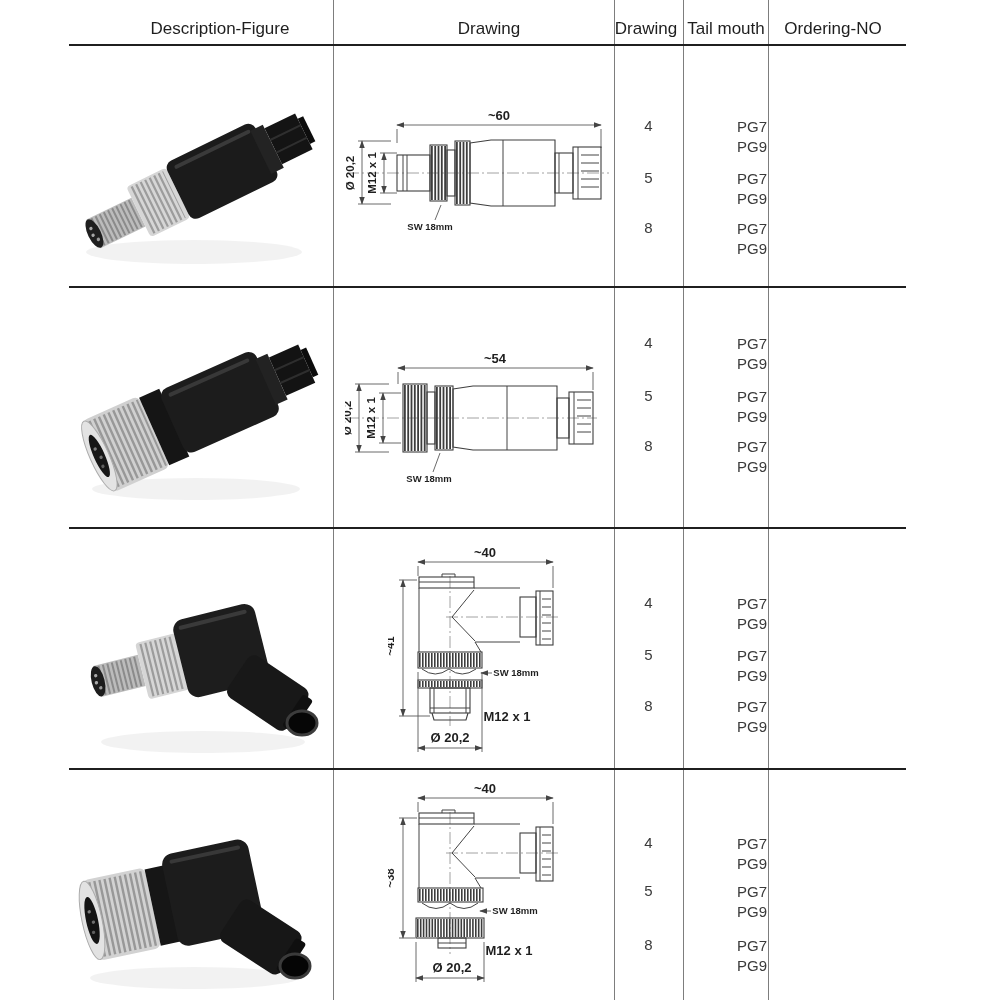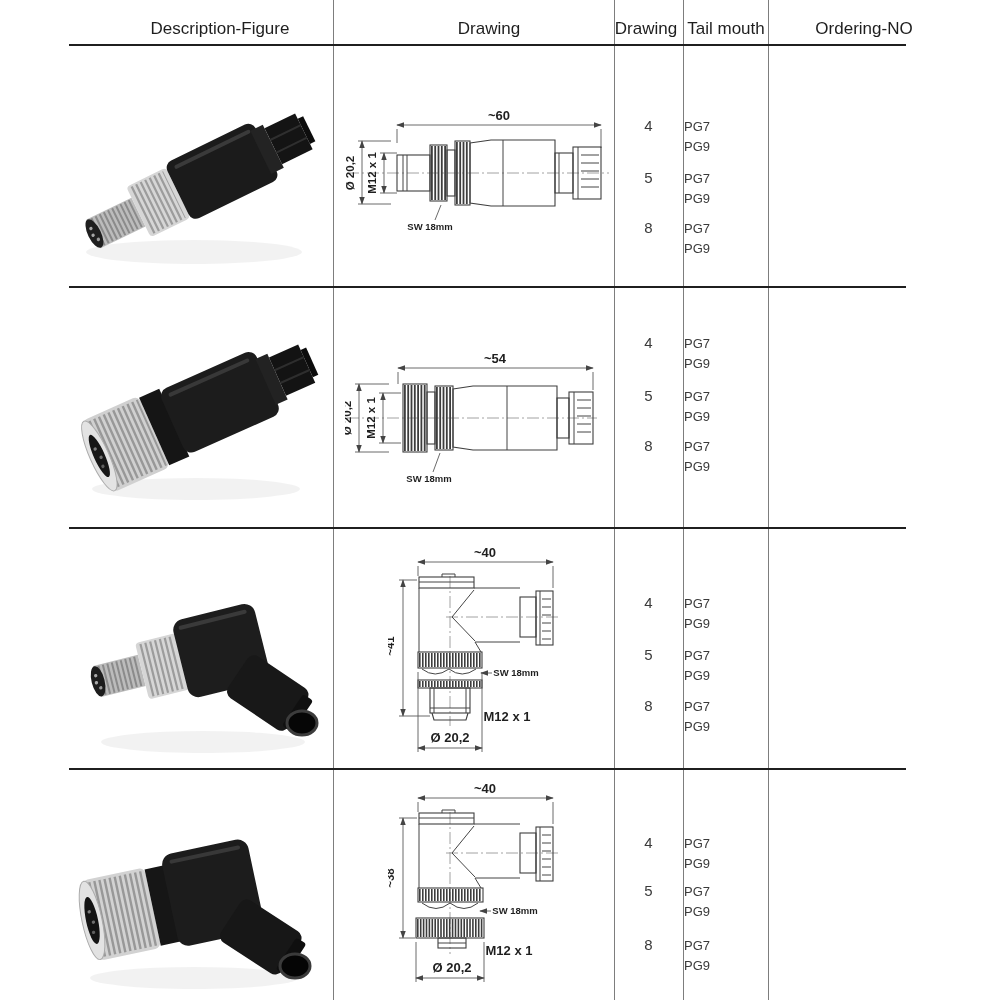--- a/index.html
+++ b/index.html
@@ -3,21 +3,21 @@
 <meta charset="utf-8">
 <style>
   html,body{margin:0;padding:0;background:#fff;}
   body{width:1000px;height:1000px;position:relative;overflow:hidden;
        font-family:"Liberation Sans",sans-serif;color:#2b2b2b;}
   .tbl{position:absolute;left:0;top:0;width:1000px;height:1000px;background:#fff;}
   .vline{position:absolute;top:0;height:1000px;width:1px;background:#7d7d7d;}
   .hline{position:absolute;left:69px;width:837px;height:2px;background:#1f1f1f;}
   .th{position:absolute;transform:translate(-50%,-50%);font-size:17px;white-space:nowrap;color:#1e1e1e;}
   .cnum{position:absolute;left:614px;width:69px;text-align:center;font-size:15px;color:#3a3a3a;line-height:18px;}
-  .cpg{position:absolute;left:684px;width:83px;text-align:left;font-size:13px;color:#3a3a3a;line-height:19.5px;}
+  .cpg{position:absolute;left:684px;width:83px;text-align:right;font-size:15px;color:#3a3a3a;line-height:19.5px;}
   .ord{position:absolute;left:768px;width:232px;text-align:center;font-size:15px;color:#3a3a3a;}
   .ph,.dr{position:absolute;}
   
   .ln{stroke:#454545;stroke-width:1;fill:none;}
   .outl{stroke:#3f3f3f;stroke-width:1.1;fill:none;}
   .dimln{stroke:#5a5a5a;stroke-width:0.9;fill:none;}
   .cl{stroke:#8a8a8a;stroke-width:0.8;fill:none;stroke-dasharray:12 3 2 3;}
   .kn{stroke:#3d3d3d;}
   .dimtxt{font-family:"Liberation Sans",sans-serif;font-size:13px;font-weight:700;fill:#1f1f1f;}
   .dimtxt.rot{font-size:11.5px;}
@@ -34,21 +34,21 @@
   <div class="vline" style="left:768px"></div>
   <div class="hline" style="top:44px"></div>
   <div class="hline" style="top:286px"></div>
   <div class="hline" style="top:527px"></div>
   <div class="hline" style="top:768px"></div>
 
   <div class="th" style="left:220px;top:29px">Description-Figure</div>
   <div class="th" style="left:489px;top:29px">Drawing</div>
   <div class="th" style="left:646px;top:29px">Drawing</div>
   <div class="th" style="left:726px;top:29px">Tail mouth</div>
-  <div class="th" style="left:864px;top:29px">Ordering-NO</div>
+  <div class="th" style="left:833px;top:29px">Ordering-NO</div>
 
   <svg class="ph" style="left:62px;top:92px" width="268" height="182" viewBox="0 0 268 182">
     <ellipse cx="132" cy="160" rx="108" ry="12" fill="#000" opacity="0.05"></ellipse>
     <g transform="rotate(-26 134 92)">
       <g>
         <rect x="20" y="76" width="50" height="32" fill="#bcbcbc"></rect>
         <line x1="24" y1="92" x2="68" y2="92" stroke="#8b8b8b" stroke-width="30" stroke-dasharray="2 2.6"></line>
         <ellipse cx="21" cy="92" rx="6.5" ry="15.5" fill="#1f1f1f"></ellipse>
         <circle cx="20" cy="86" r="1.7" fill="#a8a8a8"></circle>
         <circle cx="19" cy="93" r="1.7" fill="#a8a8a8"></circle>

